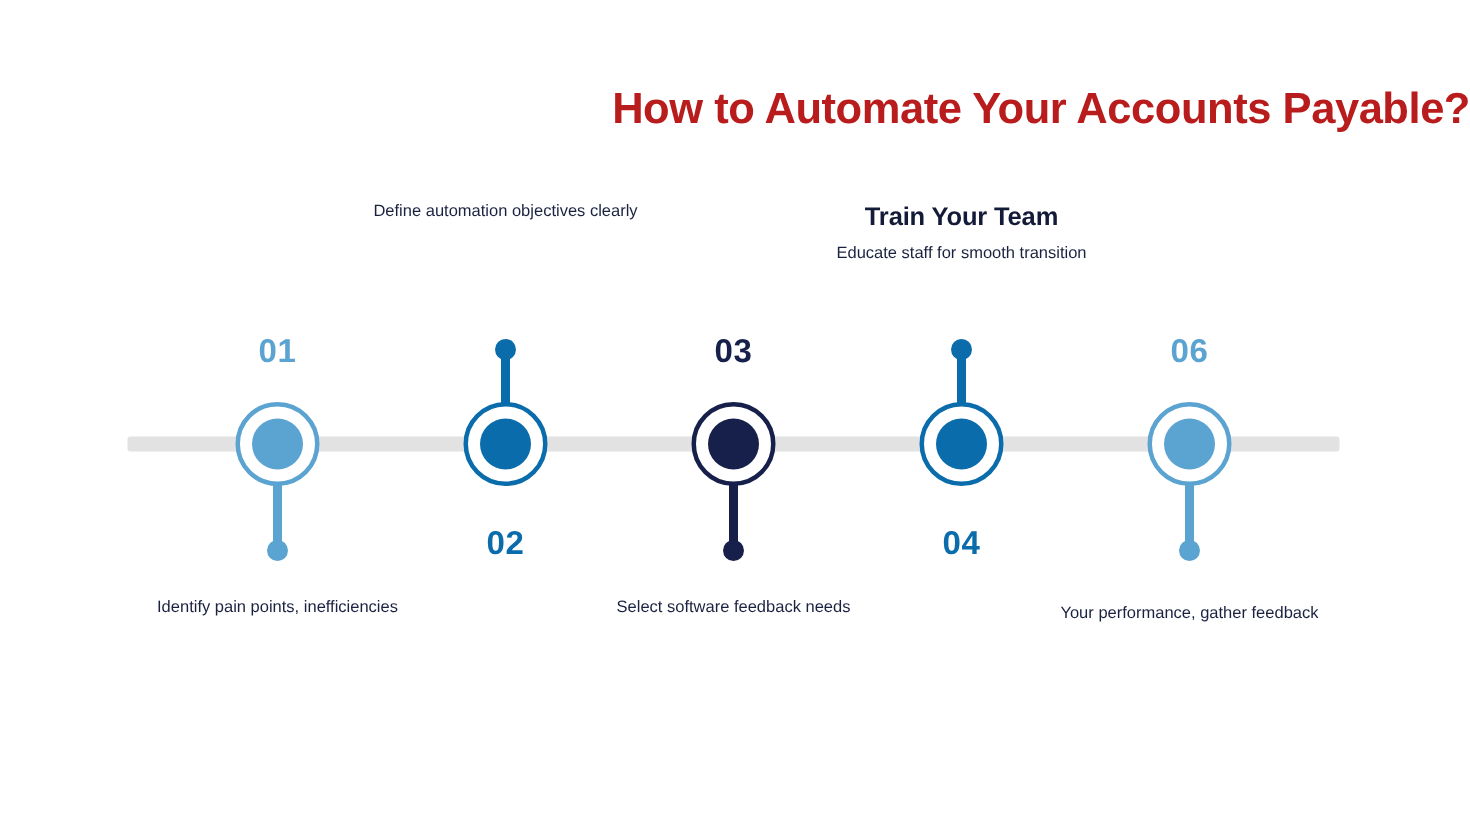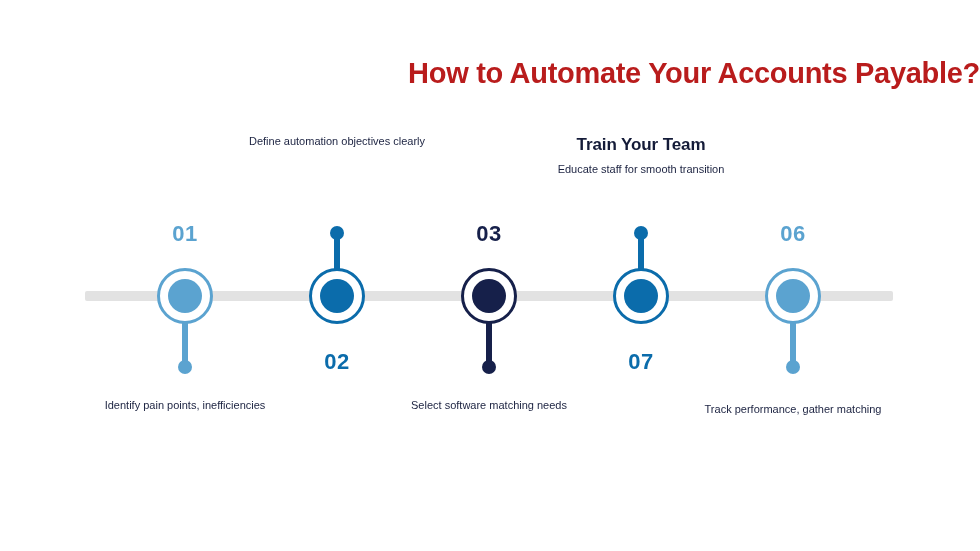--- a/index.html
+++ b/index.html
@@ -194,42 +194,42 @@
   </div>
 
   <div class="step" style="left:489px; color:#16204a;">
     <div class="step-number above">03</div>
     <div class="node">
       <div class="node-inner"></div>
     </div>
     <div class="stem down"></div>
     <div class="stem-dot down"></div>
     <div class="step-text below-1">
-      <p class="step-desc">Select software matching needs</p>
+      <p class="step-desc">Select software feedback needs</p>
     </div>
   </div>
 
   <div class="step" style="left:641px; color:#0b6cab;">
     <div class="step-text above">
       <p class="step-title">Train Your Team</p>
       <p class="step-desc">Educate staff for smooth transition</p>
     </div>
     <div class="stem-dot up"></div>
     <div class="stem up"></div>
     <div class="node">
       <div class="node-inner"></div>
     </div>
-    <div class="step-number below">07</div>
+    <div class="step-number below">04</div>
   </div>
 
   <div class="step" style="left:793px; color:#5ba3d0;">
     <div class="step-number above">06</div>
     <div class="node">
       <div class="node-inner"></div>
     </div>
     <div class="stem down"></div>
     <div class="stem-dot down"></div>
     <div class="step-text below-2">
-      <p class="step-desc">Track performance, gather matching</p>
+      <p class="step-desc">Your performance, gather feedback</p>
     </div>
   </div>
 
 </div>
 
 </body></html>

